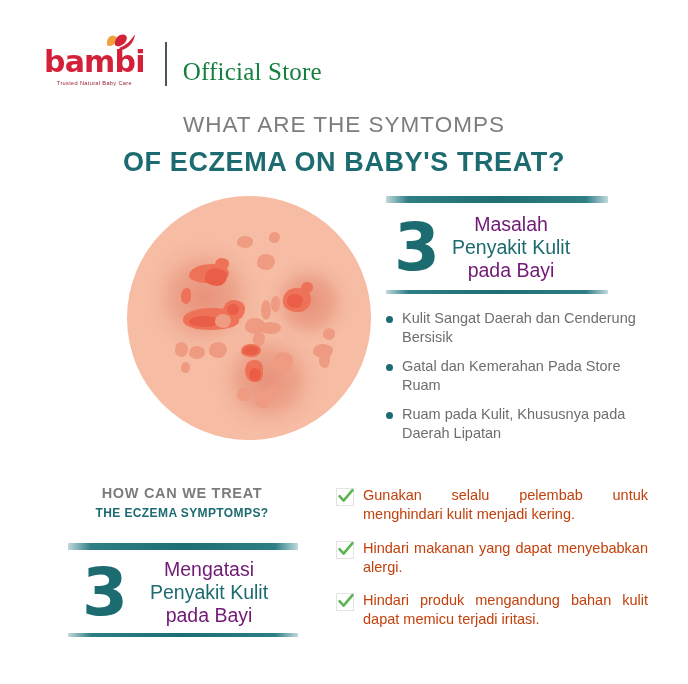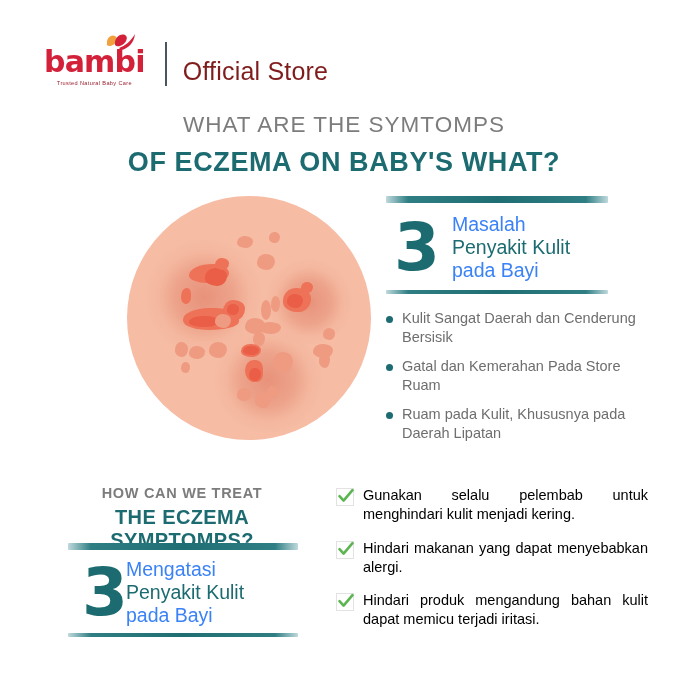--- a/index.html
+++ b/index.html
@@ -56,23 +56,23 @@
     width: 34px;
     height: 20px;
   }
   #logo-divider {
     width: 2px;
     height: 44px;
     background: #4A5560;
     margin: 0 16px 0 2px;
   }
   #official-store {
-    font-family: Liberation Sans, sans-serif;
+    font-family: Liberation Serif, serif;
     font-size: 25px;
-    color: #7f1d1d;
+    color: #15803d;
     letter-spacing: 0.2px;
     font-weight: 400;
   }
 
   
   #title-block {
     position: absolute;
     left: 0;
     right: 0;
     top: 113px;
@@ -141,21 +141,21 @@
     font-size: 66px;
     font-weight: 700;
     color: #1C6B71;
     line-height: 1;
     letter-spacing: -2px;
   }
   .num-label {
     line-height: 1.18;
     font-size: 19.5px;
   }
-  .num-label .l-gray { color: #3b82f6; display: block; }
+  .num-label .l-gray { color: #701a75; display: block; text-align: center; }
   .num-label .l-teal { color: #1C6B71; display: block; }
 
   
   #symptom-list {
     position: absolute;
     left: 386px;
     top: 309px;
     width: 250px;
   }
   .bullet-item {
@@ -185,21 +185,21 @@
     width: 280px;
     text-align: center;
   }
   #treat-line-1 {
     font-size: 14.5px;
     font-weight: 700;
     color: #7C7C7C;
     letter-spacing: 0.7px;
   }
   #treat-line-2 {
-    font-size: 20px;
+    font-size: 12px;
     font-weight: 700;
     color: #1C6B71;
     letter-spacing: 0.4px;
     margin-top: 5px;
   }
 
   
   #treat-list {
     position: absolute;
     left: 336px;
@@ -215,21 +215,21 @@
     width: 16px;
     height: 16px;
     border: 1px solid #E2E2E2;
     flex: 0 0 auto;
     margin: 2px 9px 0 0;
     position: relative;
     background: #fff;
   }
   .check-box svg { display: block; position: absolute; left: 0; top: -2px; }
   .check-text {
-    color: #000000;
+    color: #c2410c;
     font-size: 14.5px;
     line-height: 1.3;
     text-align: justify;
     text-align-last: left;
   }
 </style>
 </head>
 <body>
 
 <div id="header">
@@ -243,21 +243,21 @@
     </div>
     <div id="logo-wordmark">bambi</div>
     <div id="logo-tagline">Trusted Natural Baby Care</div>
   </div>
   <div id="logo-divider"></div>
   <div id="official-store">Official Store</div>
 </div>
 
 <div id="title-block">
   <div id="title-line-1">WHAT ARE THE SYMTOMPS</div>
-  <div id="title-line-2">OF ECZEMA ON BABY'S WHAT?</div>
+  <div id="title-line-2">OF ECZEMA ON BABY'S TREAT?</div>
 </div>
 
 <div id="skin-illustration">
 
   <div class="patch" style="left:18px;  top:42px;  width:118px; height:118px;"></div>
   <div class="patch" style="left:138px; top:62px;  width:88px;  height:88px;"></div>
   <div class="patch" style="left:86px;  top:130px; width:110px; height:108px;"></div>
 
   <div class="spot" style="left:62px; top:68px; width:40px; height:19px; border-radius:60% 40% 55% 45% / 60% 50% 50% 40%;"></div>
   <div class="spot deep" style="left:78px; top:72px; width:22px; height:18px;"></div>
@@ -331,21 +331,21 @@
 
 <div id="treat-heading">
   <div id="treat-line-1">HOW CAN WE TREAT</div>
   <div id="treat-line-2">THE ECZEMA SYMPTOMPS?</div>
 </div>
 
 <div class="num-block" id="treatment-num-block" style="left:68px; top:543px; width:230px;">
   <div class="rule rule-top"></div>
   <div class="num-row" style="margin:8px 0 6px 14px;">
     <div class="big-num">3</div>
-    <div class="num-label" style="margin-left:0;">
+    <div class="num-label" style="margin-left:24px;">
       <span class="l-gray">Mengatasi</span>
       <span class="l-teal">Penyakit Kulit</span>
       <span class="l-gray">pada Bayi</span>
     </div>
   </div>
   <div class="rule rule-bottom"></div>
 </div>
 
 <div id="treat-list">
   <div class="check-item">

